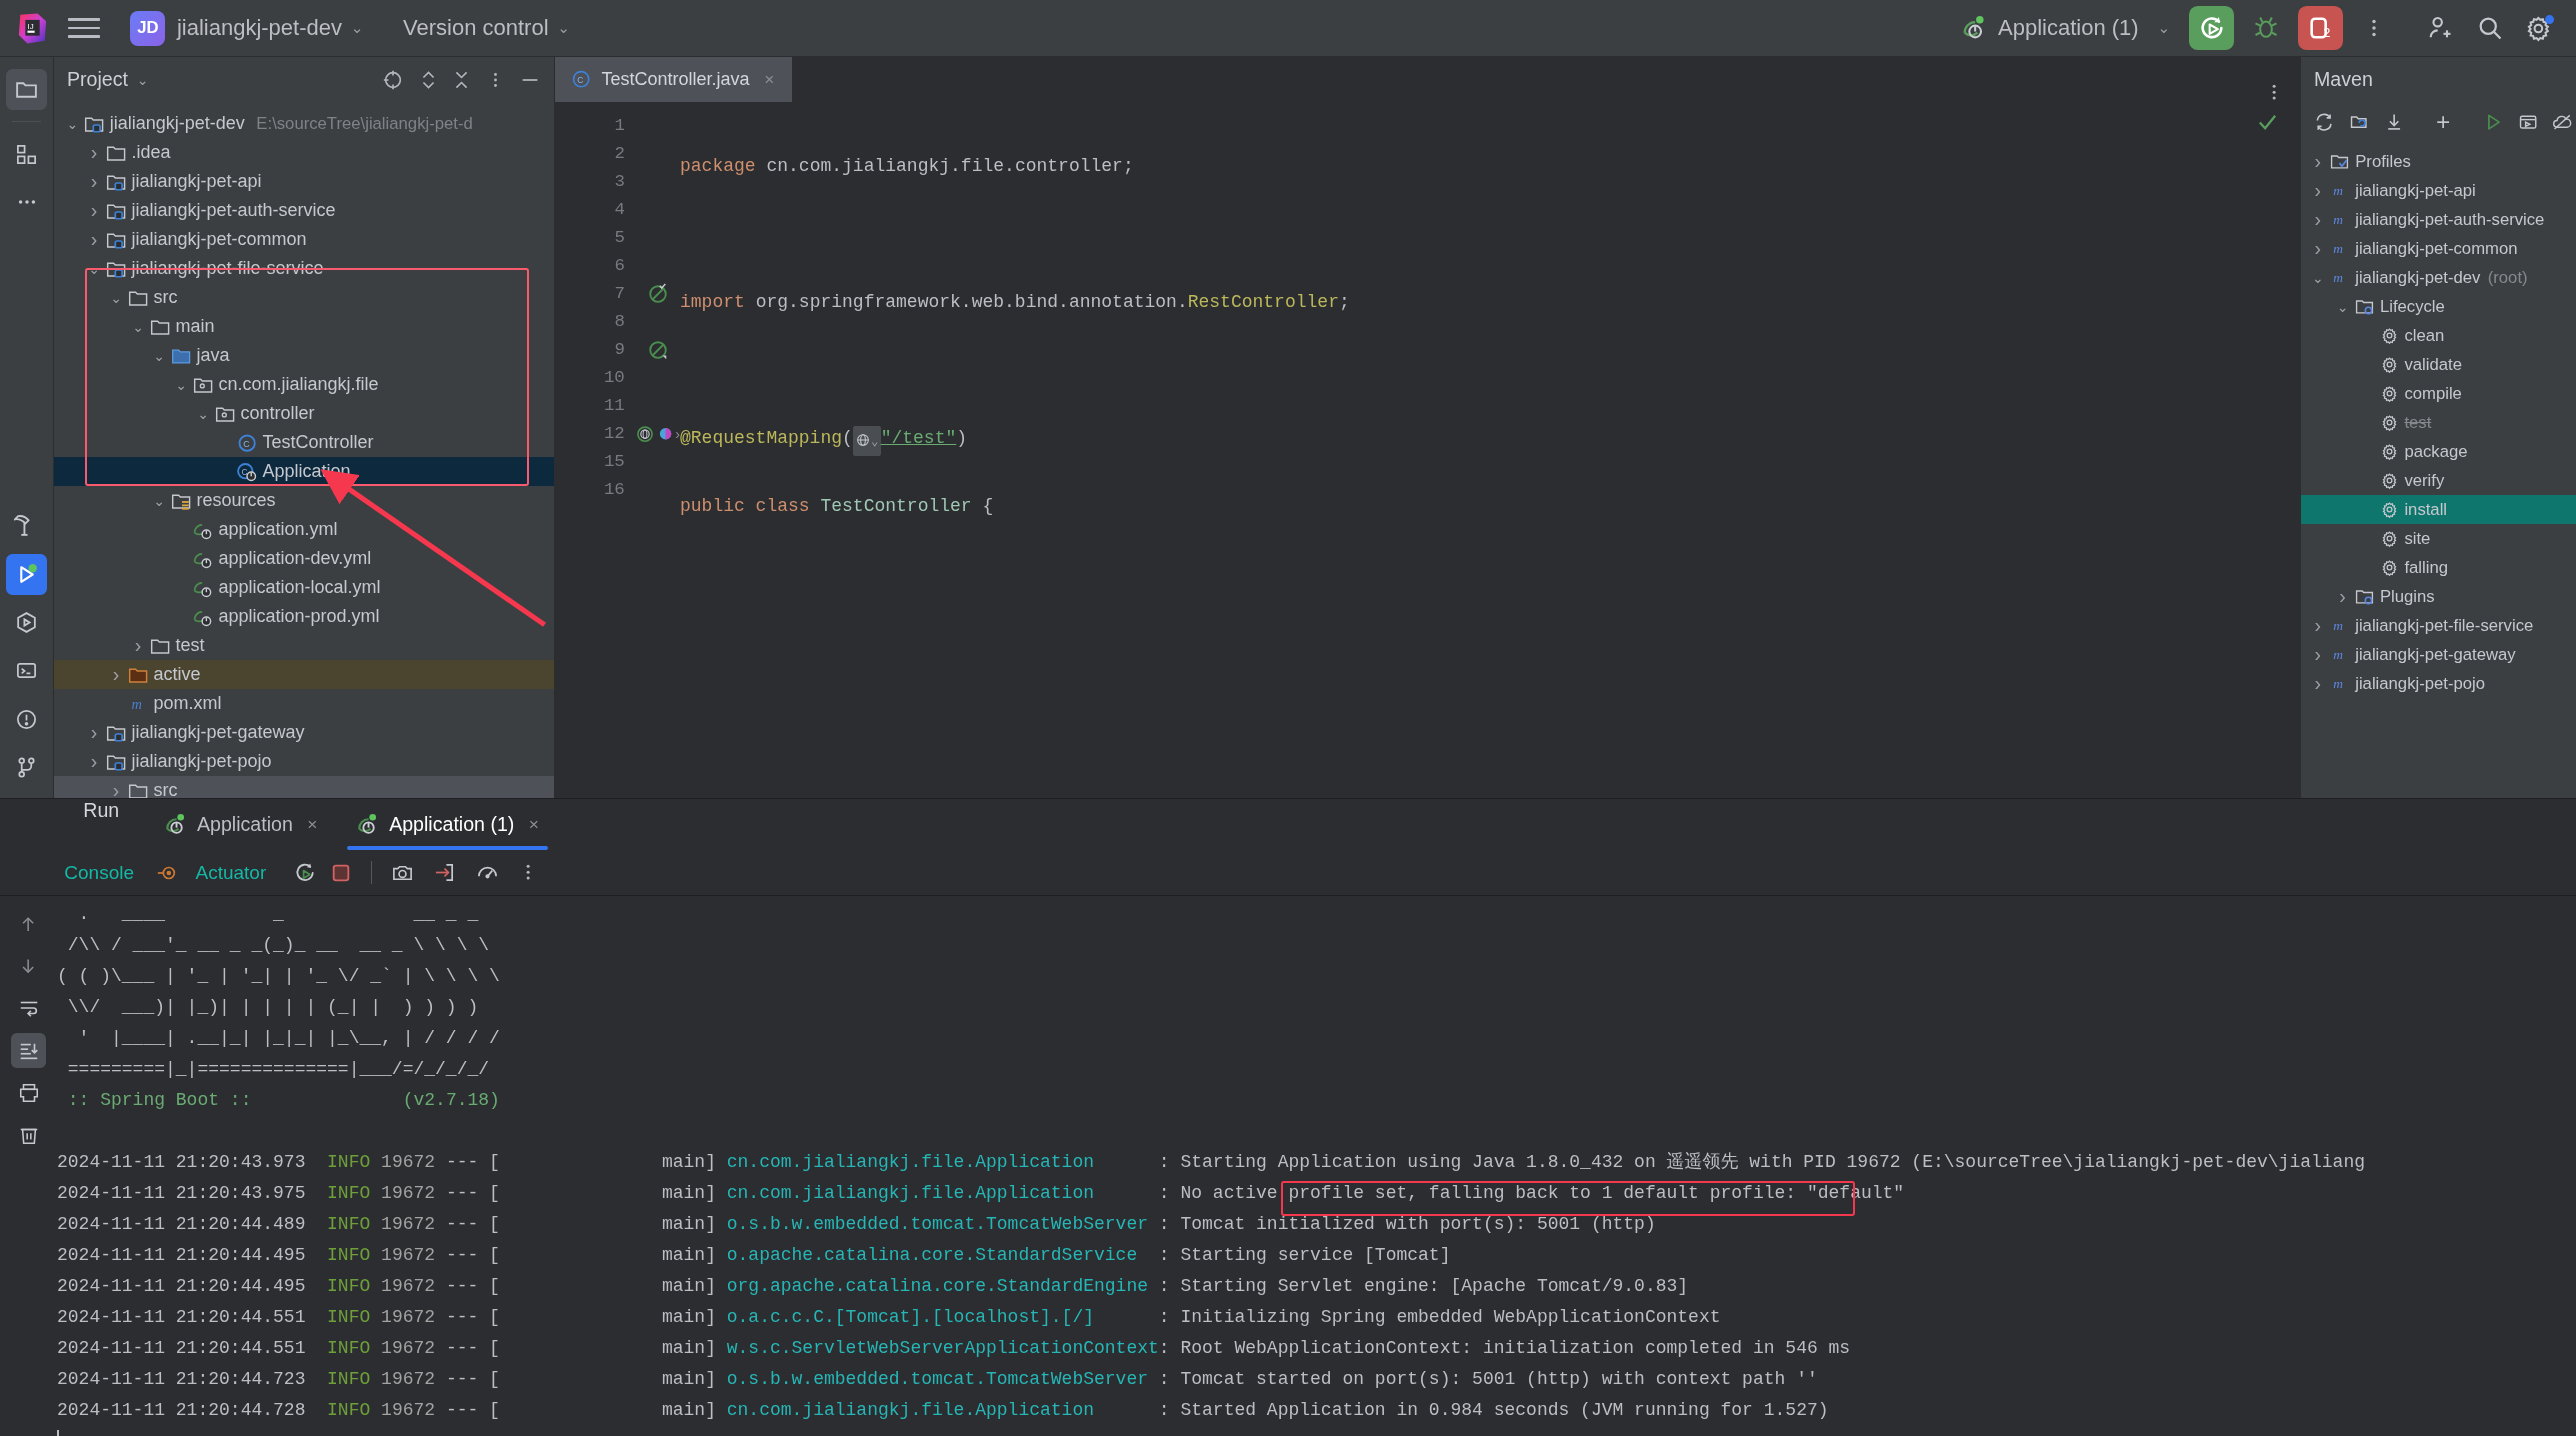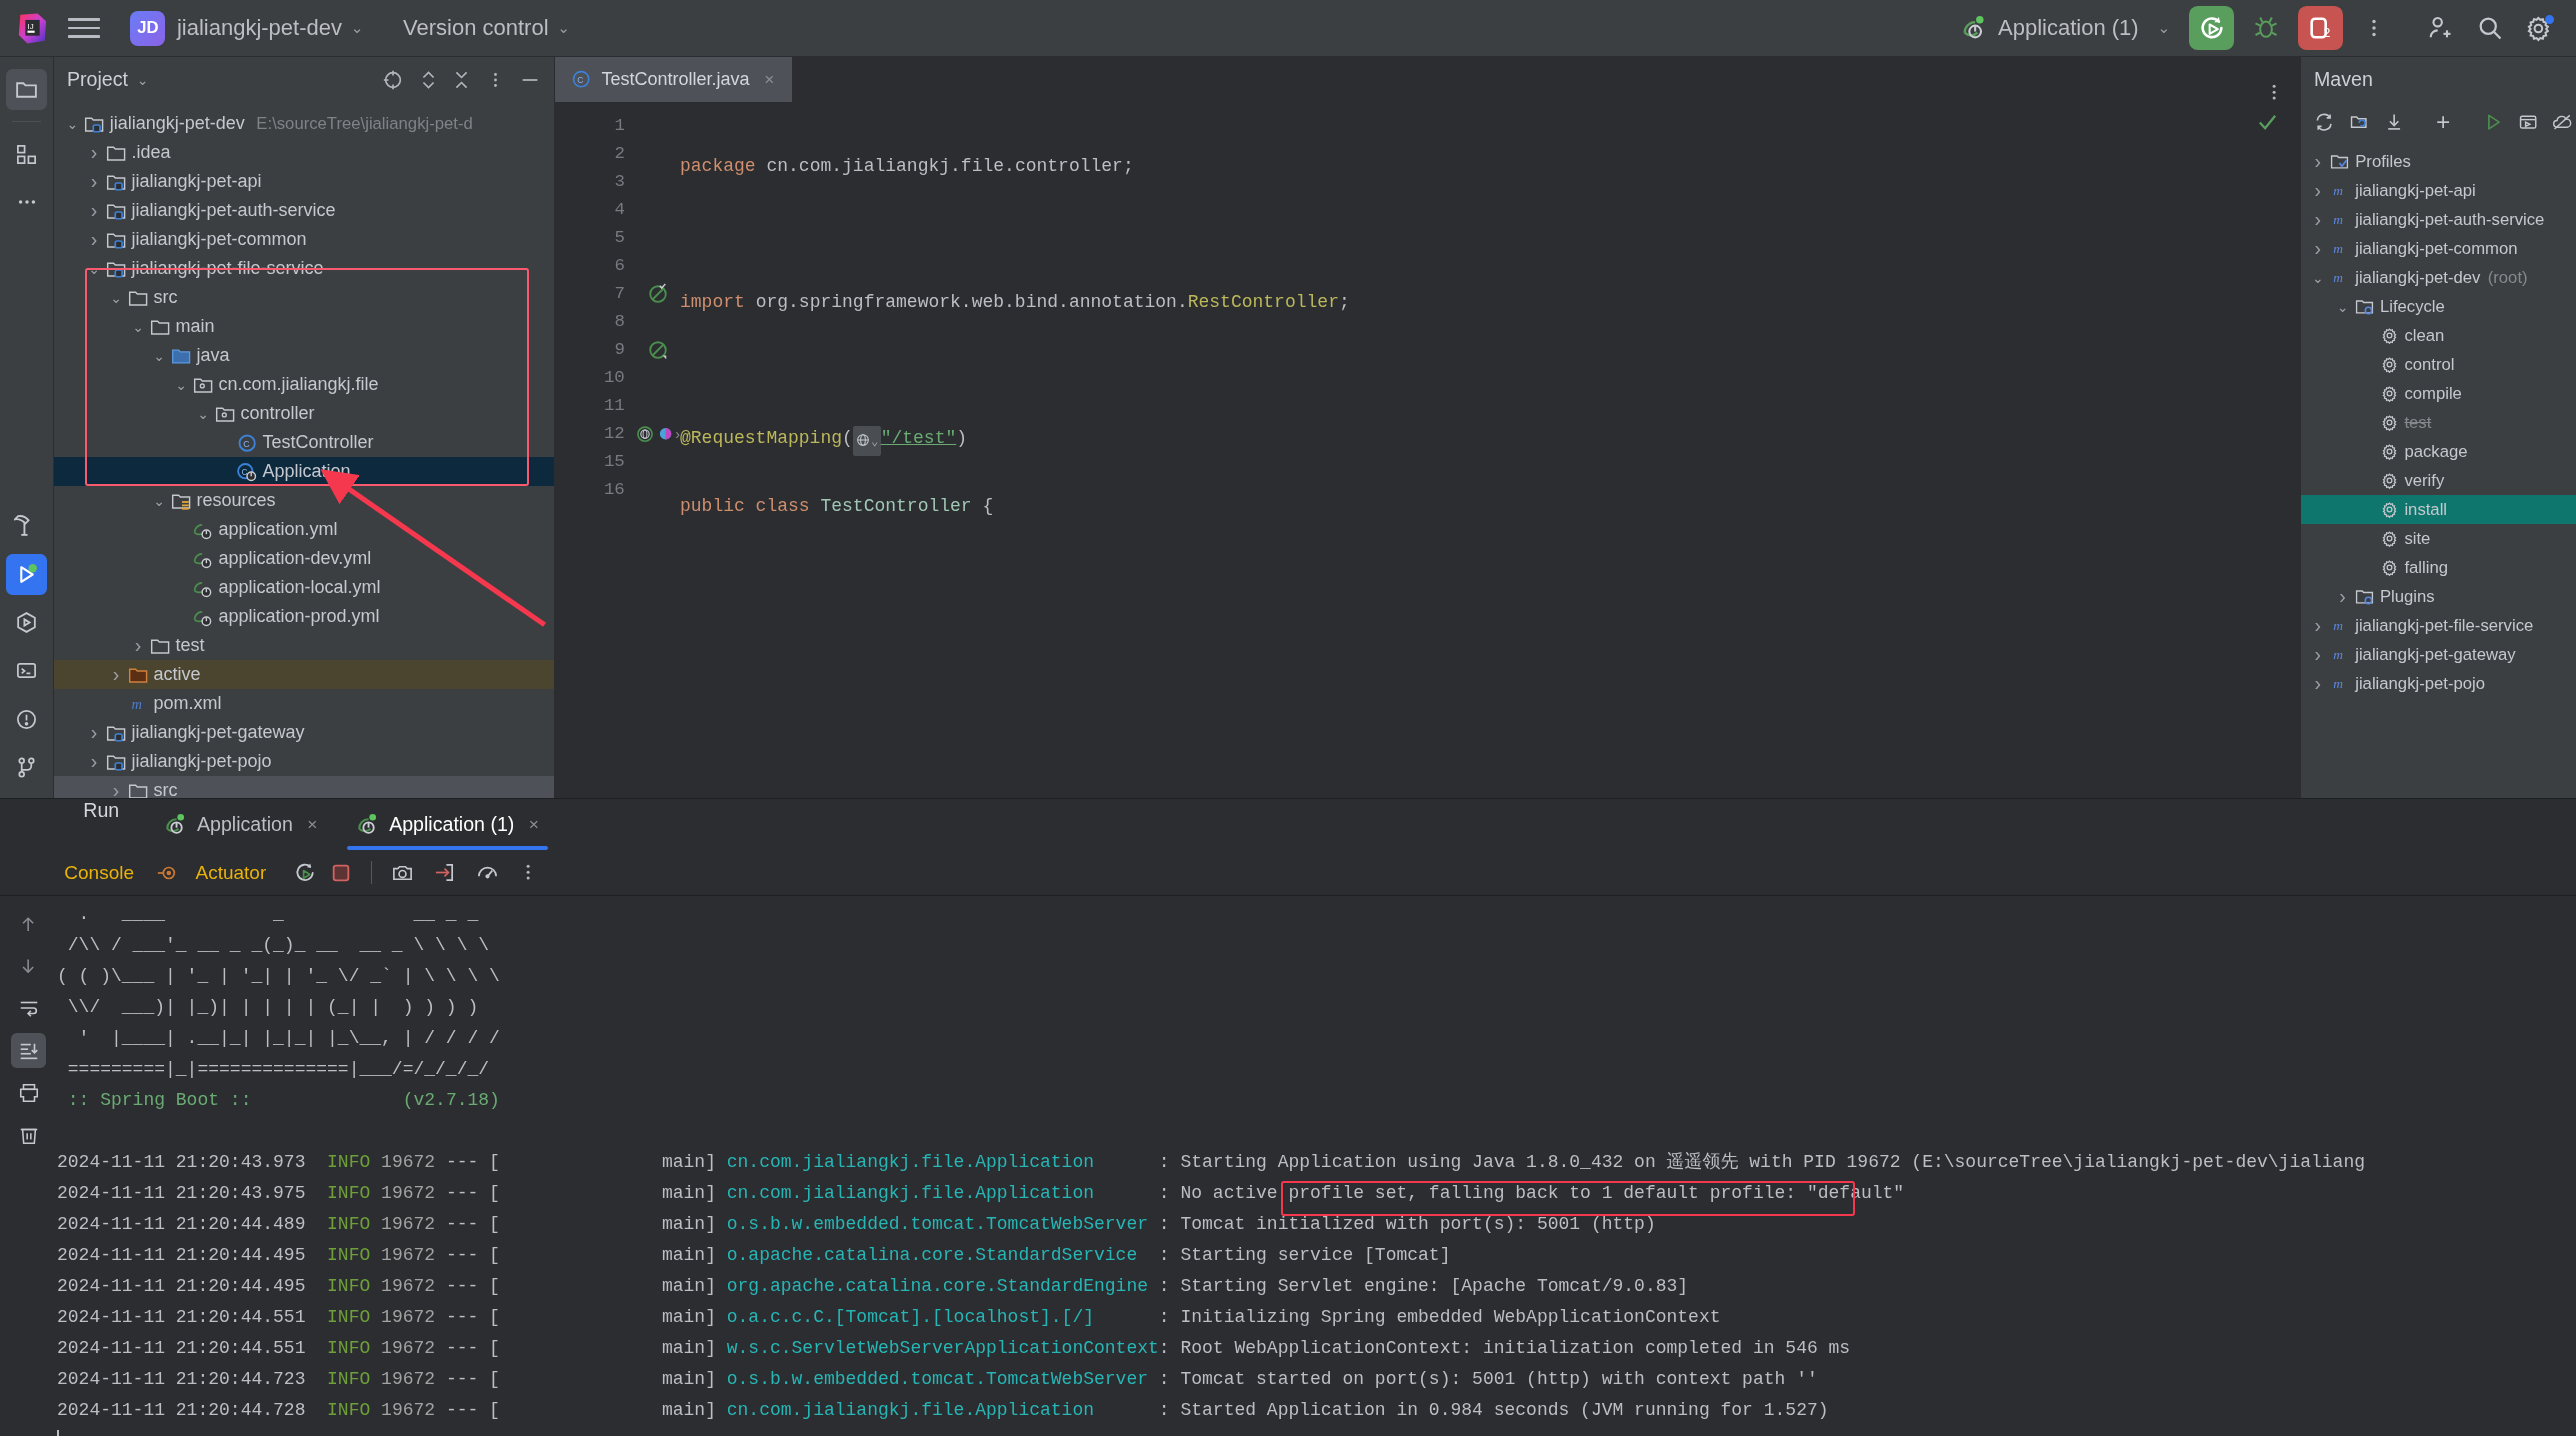--- a/index.html
+++ b/index.html
@@ -116,21 +116,21 @@
   .runtabs { height: 51px; display:flex; align-items:flex-start; padding-left: 76px; gap: 0; flex:none; }
   .rt-label { font-size: 19.6px; color:#d4d6db; padding: 0 25px 0 7.3px; }
   .rtab { display:flex; align-items:center; gap: 8.7px; padding: 0 19px; height: 51px;
           font-size: 19.6px; color:#bcbec4; cursor:pointer; position: relative; }
   .rtab.active { color:#fff; }
   .rtab.active::after { content:''; position:absolute; left: 10.2px; right: 10.2px; bottom: 0;
                         height: 4.4px; background:#3574f0; border-radius: 2.2px; }
   .rtab .x { color:#8b8e94; font-size: 17.4px; margin-left: 5.8px; }
   .conbar { height: 46px; display:flex; align-items:center; padding-left: 57px; gap: 0; flex:none;
             border-bottom: 0.7px solid #1e1f22; }
-  .conbar .ctab { font-size: 19px; color:#eab308; padding: 0 22px 0 7.3px; cursor:pointer; }
+  .conbar .ctab { font-size: 19px; color:#14b8a6; padding: 0 22px 0 7.3px; cursor:pointer; }
   .conbar .sep { width:0.7px; height:23px; background:#55585d; margin: 0 13px; }
   .console-wrap { flex:1 1 auto; display:flex; overflow:hidden; }
   .con-gutter { width: 57px; flex:none; background:#2b2d30; display:flex; flex-direction:column;
                 align-items:center; padding-top: 10.2px; gap: 7.3px; }
   .cg-btn { width:35px; height:35px; display:flex; align-items:center; justify-content:center;
             border-radius: 5.8px; cursor:pointer; }
   .cg-btn.active { background:#4e5157; }
   .console { flex:1 1 auto; background:#2b2d30; font-family:"Liberation Mono", monospace;
              font-size: 18px; line-height: 31px; overflow:hidden; padding-top: 2.9px;
              white-space: pre; position: relative; }
@@ -846,21 +846,21 @@
             <span class="mlabel">clean</span>
           </div>
           <div class="mrow" style="padding-left: 55px;">
             <span class="arrow none"></span>
             <span class="ticon">
               <svg width="19" height="19" viewBox="0 0 24 24" stroke="#c5c8ce" stroke-width="1.6" fill="none">
                 <circle cx="12" cy="12" r="3"></circle>
                 <path d="M12 4 L13.4 5.4 L15.6 4.9 L16.1 7.1 L18.3 7.6 L17.8 9.8 L19.6 11 L18.3 12.8 L19.6 14.6 L17.8 15.8 L18.3 18 L16.1 18.5 L15.6 20.7 L13.4 20.2 L12 21.8 L10.6 20.2 L8.4 20.7 L7.9 18.5 L5.7 18 L6.2 15.8 L4.4 14.6 L5.7 12.8 L4.4 11 L6.2 9.8 L5.7 7.6 L7.9 7.1 L8.4 4.9 L10.6 5.4 Z"></path>
               </svg>
             </span>
-            <span class="mlabel">control</span>
+            <span class="mlabel">validate</span>
           </div>
           <div class="mrow" style="padding-left: 55px;">
             <span class="arrow none"></span>
             <span class="ticon">
               <svg width="19" height="19" viewBox="0 0 24 24" stroke="#c5c8ce" stroke-width="1.6" fill="none">
                 <circle cx="12" cy="12" r="3"></circle>
                 <path d="M12 4 L13.4 5.4 L15.6 4.9 L16.1 7.1 L18.3 7.6 L17.8 9.8 L19.6 11 L18.3 12.8 L19.6 14.6 L17.8 15.8 L18.3 18 L16.1 18.5 L15.6 20.7 L13.4 20.2 L12 21.8 L10.6 20.2 L8.4 20.7 L7.9 18.5 L5.7 18 L6.2 15.8 L4.4 14.6 L5.7 12.8 L4.4 11 L6.2 9.8 L5.7 7.6 L7.9 7.1 L8.4 4.9 L10.6 5.4 Z"></path>
               </svg>
             </span>
             <span class="mlabel">compile</span>

